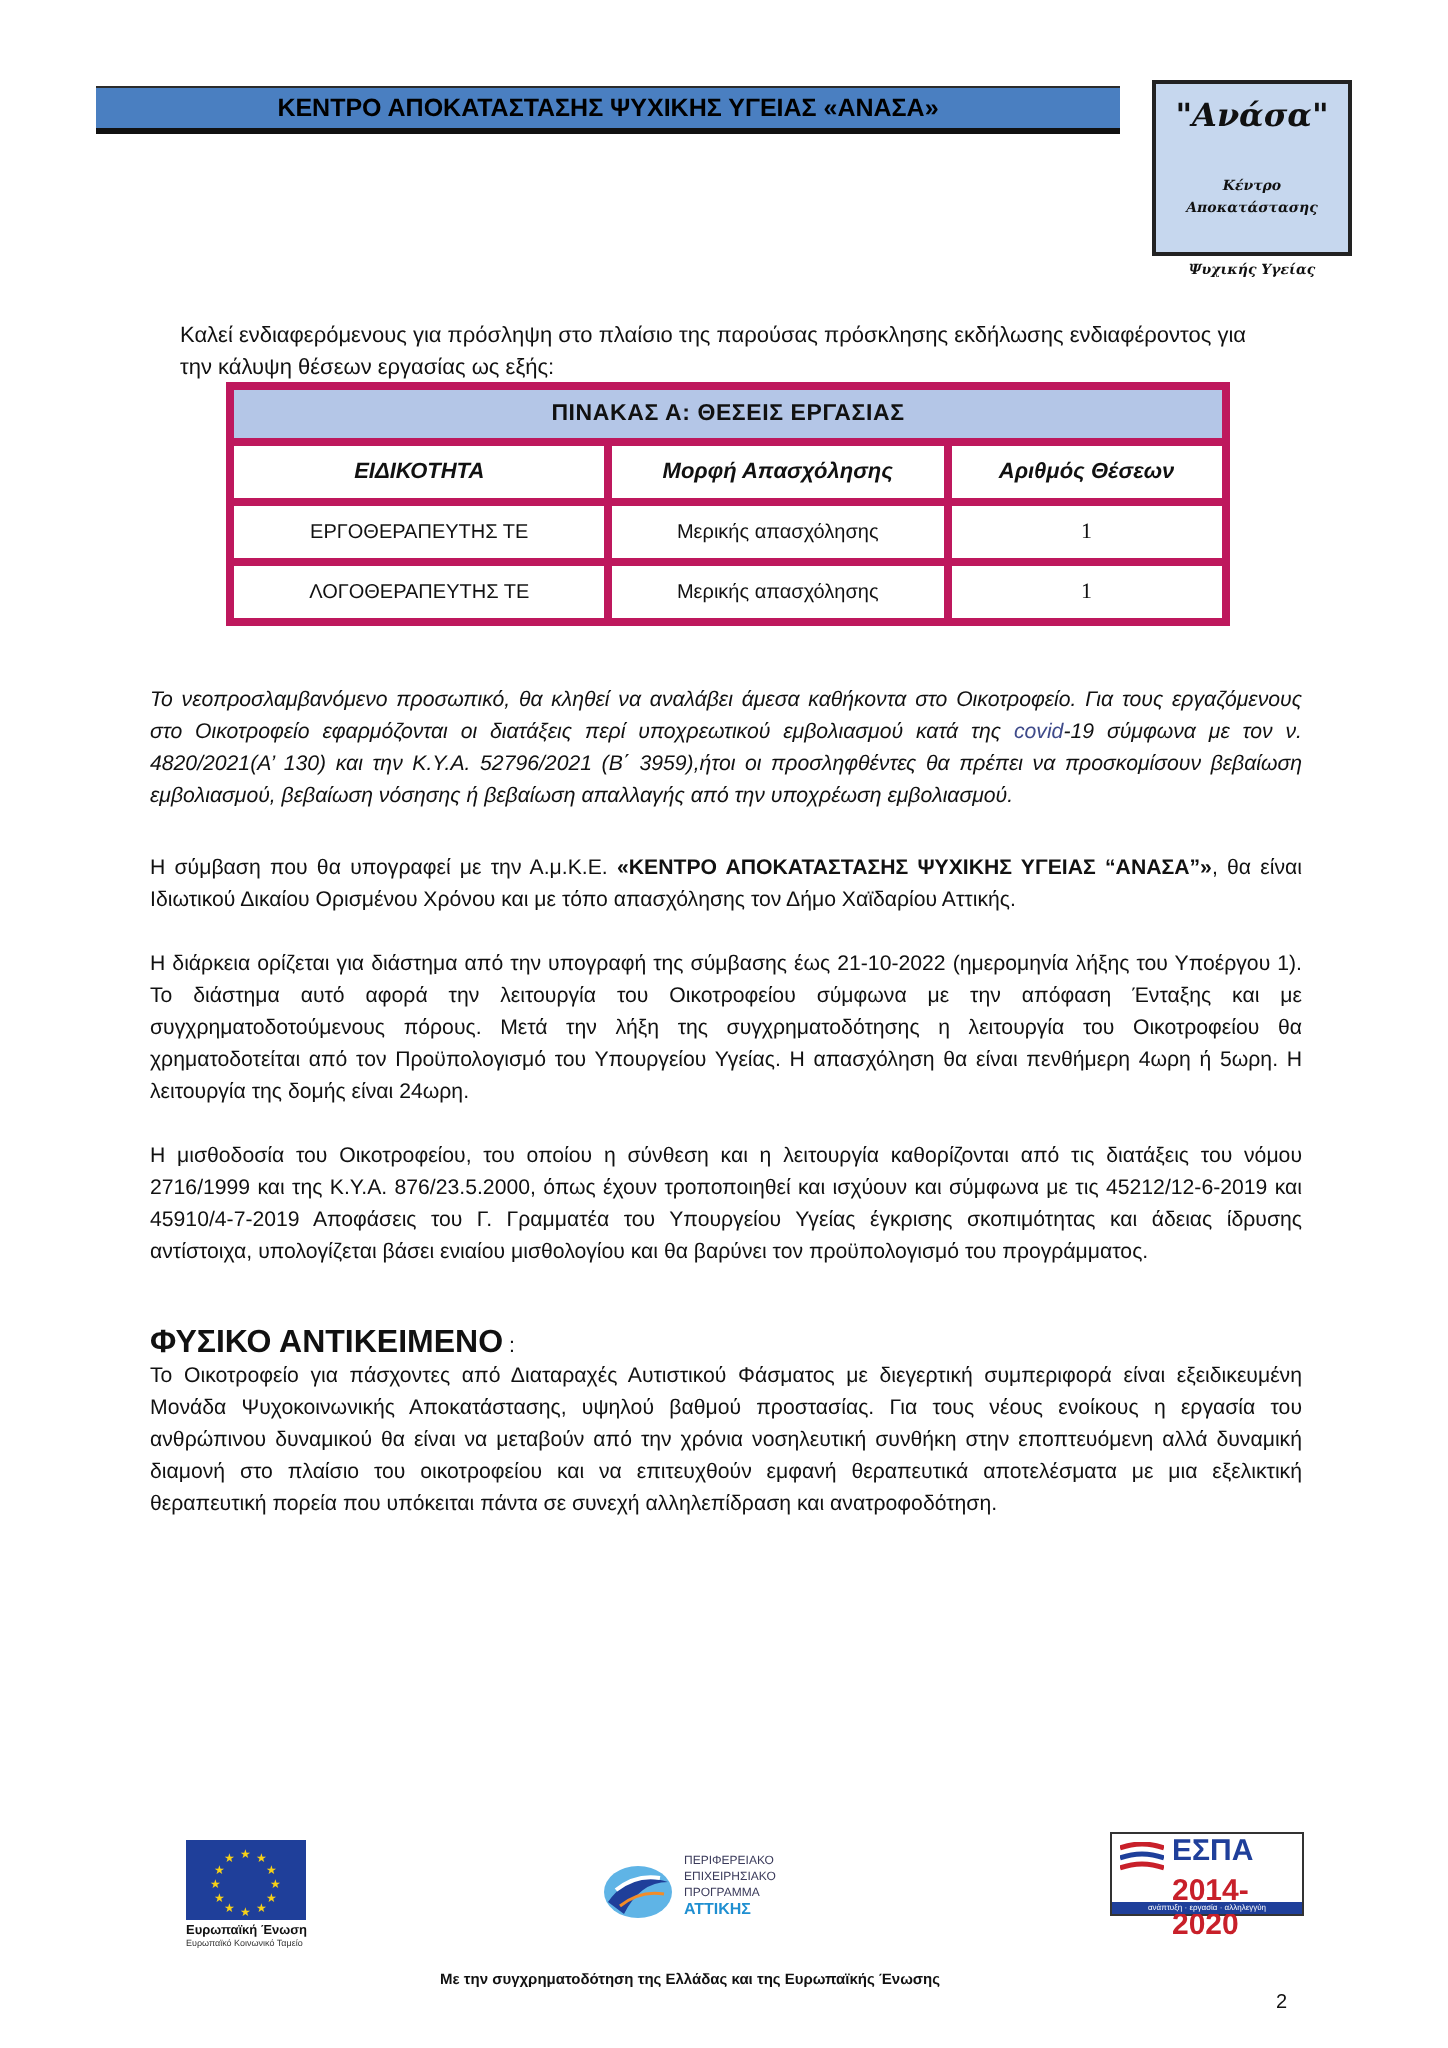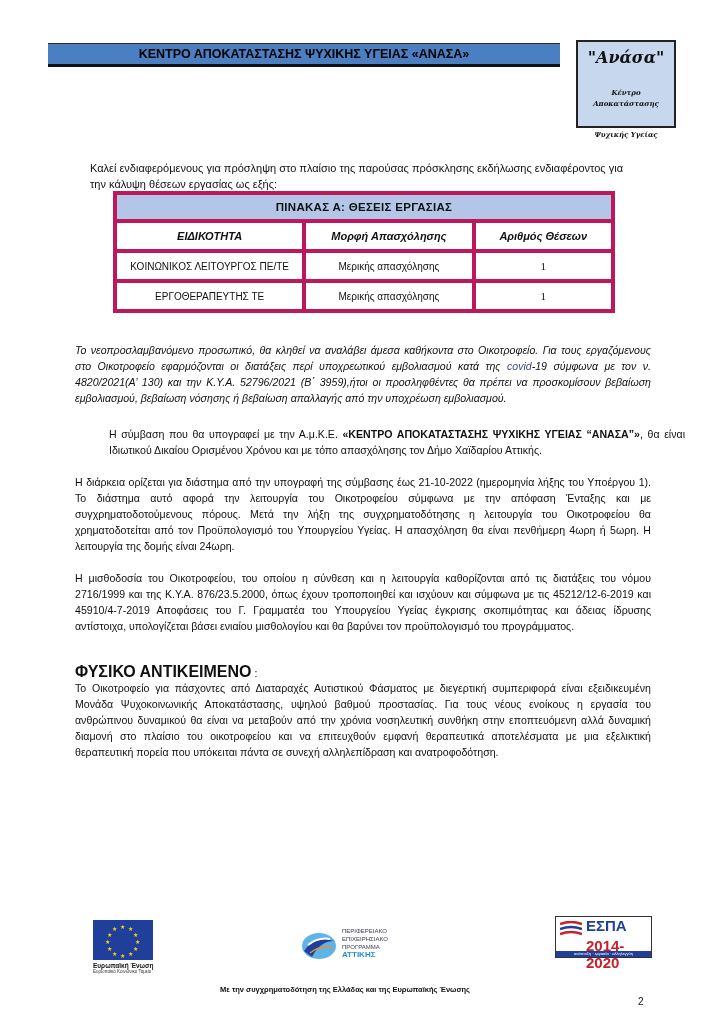--- a/index.html
+++ b/index.html
@@ -67,37 +67,37 @@
   <tbody>
       <tr class="title-row">
     <th colspan="3">ΠΙΝΑΚΑΣ Α: ΘΕΣΕΙΣ ΕΡΓΑΣΙΑΣ</th>
   </tr>
   <tr class="head-row">
     <th style="width:38%">ΕΙΔΙΚΟΤΗΤΑ</th>
     <th style="width:34%">Μορφή Απασχόλησης</th>
     <th style="width:28%">Αριθμός Θέσεων</th>
   </tr>
   <tr>
-    <td>ΚΟΙΝΩΝΙΚΟΣ ΛΕΙΤΟΥΡΓΟΣ ΠΕ/ΤΕ</td>
+    <td>ΕΡΓΟΘΕΡΑΠΕΥΤΗΣ ΤΕ</td>
     <td>Μερικής απασχόλησης</td>
     <td class="num">1</td>
   </tr>
   <tr>
-    <td>ΕΡΓΟΘΕΡΑΠΕΥΤΗΣ ΤΕ</td>
+    <td>ΛΟΓΟΘΕΡΑΠΕΥΤΗΣ ΤΕ</td>
     <td>Μερικής απασχόλησης</td>
     <td class="num">1</td>
   </tr>
 </tbody>
   </table>
 
 <div class="para" style="top:342px;font-style:italic;">
   <span>Το νεοπροσλαμβανόμενο προσωπικό, θα κληθεί να αναλάβει άμεσα καθήκοντα στο Οικοτροφείο. Για τους εργαζόμενους στο Οικοτροφείο εφαρμόζονται οι διατάξεις περί υποχρεωτικού εμβολιασμού κατά της </span><span class="covid">covid</span><span>-19 σύμφωνα με τον ν. 4820/2021(Α’ 130) και την Κ.Υ.Α. 52796/2021 (Β΄ 3959),ήτοι οι προσληφθέντες θα πρέπει να προσκομίσουν βεβαίωση εμβολιασμού, βεβαίωση νόσησης ή βεβαίωση απαλλαγής από την υποχρέωση εμβολιασμού.</span>
 </div>
 
-<div class="para" style="top:426px;margin-left:34px;">
+<div class="para" style="top:426px;">
   <span>Η σύμβαση που θα υπογραφεί με την Α.μ.Κ.Ε. </span><b>«ΚΕΝΤΡΟ ΑΠΟΚΑΤΑΣΤΑΣΗΣ ΨΥΧΙΚΗΣ ΥΓΕΙΑΣ “ΑΝΑΣΑ”»</b><span>, θα είναι Ιδιωτικού Δικαίου Ορισμένου Χρόνου και με τόπο απασχόλησης τον Δήμο Χαϊδαρίου Αττικής.</span>
 </div>
 
 <div class="para" style="top:474px;">Η διάρκεια ορίζεται για διάστημα από την υπογραφή της σύμβασης έως 21-10-2022 (ημερομηνία λήξης του Υποέργου 1). Το διάστημα αυτό αφορά την λειτουργία του Οικοτροφείου σύμφωνα με την απόφαση Ένταξης και με συγχρηματοδοτούμενους πόρους. Μετά την λήξη της συγχρηματοδότησης η λειτουργία του Οικοτροφείου θα χρηματοδοτείται από τον Προϋπολογισμό του Υπουργείου Υγείας. Η  απασχόληση θα είναι πενθήμερη 4ωρη ή 5ωρη. Η λειτουργία της δομής είναι 24ωρη.</div>
 
 <div class="para" style="top:570px;">Η μισθοδοσία του Οικοτροφείου, του οποίου η σύνθεση και η λειτουργία καθορίζονται από τις διατάξεις του νόμου 2716/1999 και της Κ.Υ.Α. 876/23.5.2000, όπως έχουν τροποποιηθεί και ισχύουν και σύμφωνα με τις 45212/12-6-2019 και 45910/4-7-2019 Αποφάσεις του Γ. Γραμματέα του Υπουργείου Υγείας έγκρισης σκοπιμότητας και άδειας ίδρυσης αντίστοιχα, υπολογίζεται βάσει ενιαίου μισθολογίου και θα βαρύνει τον προϋπολογισμό του προγράμματος.</div>
 
 <div class="para" style="top:664px;">
   <span class="section-title">ΦΥΣΙΚΟ ΑΝΤΙΚΕΙΜΕΝΟ</span><span> :</span>
 </div>

